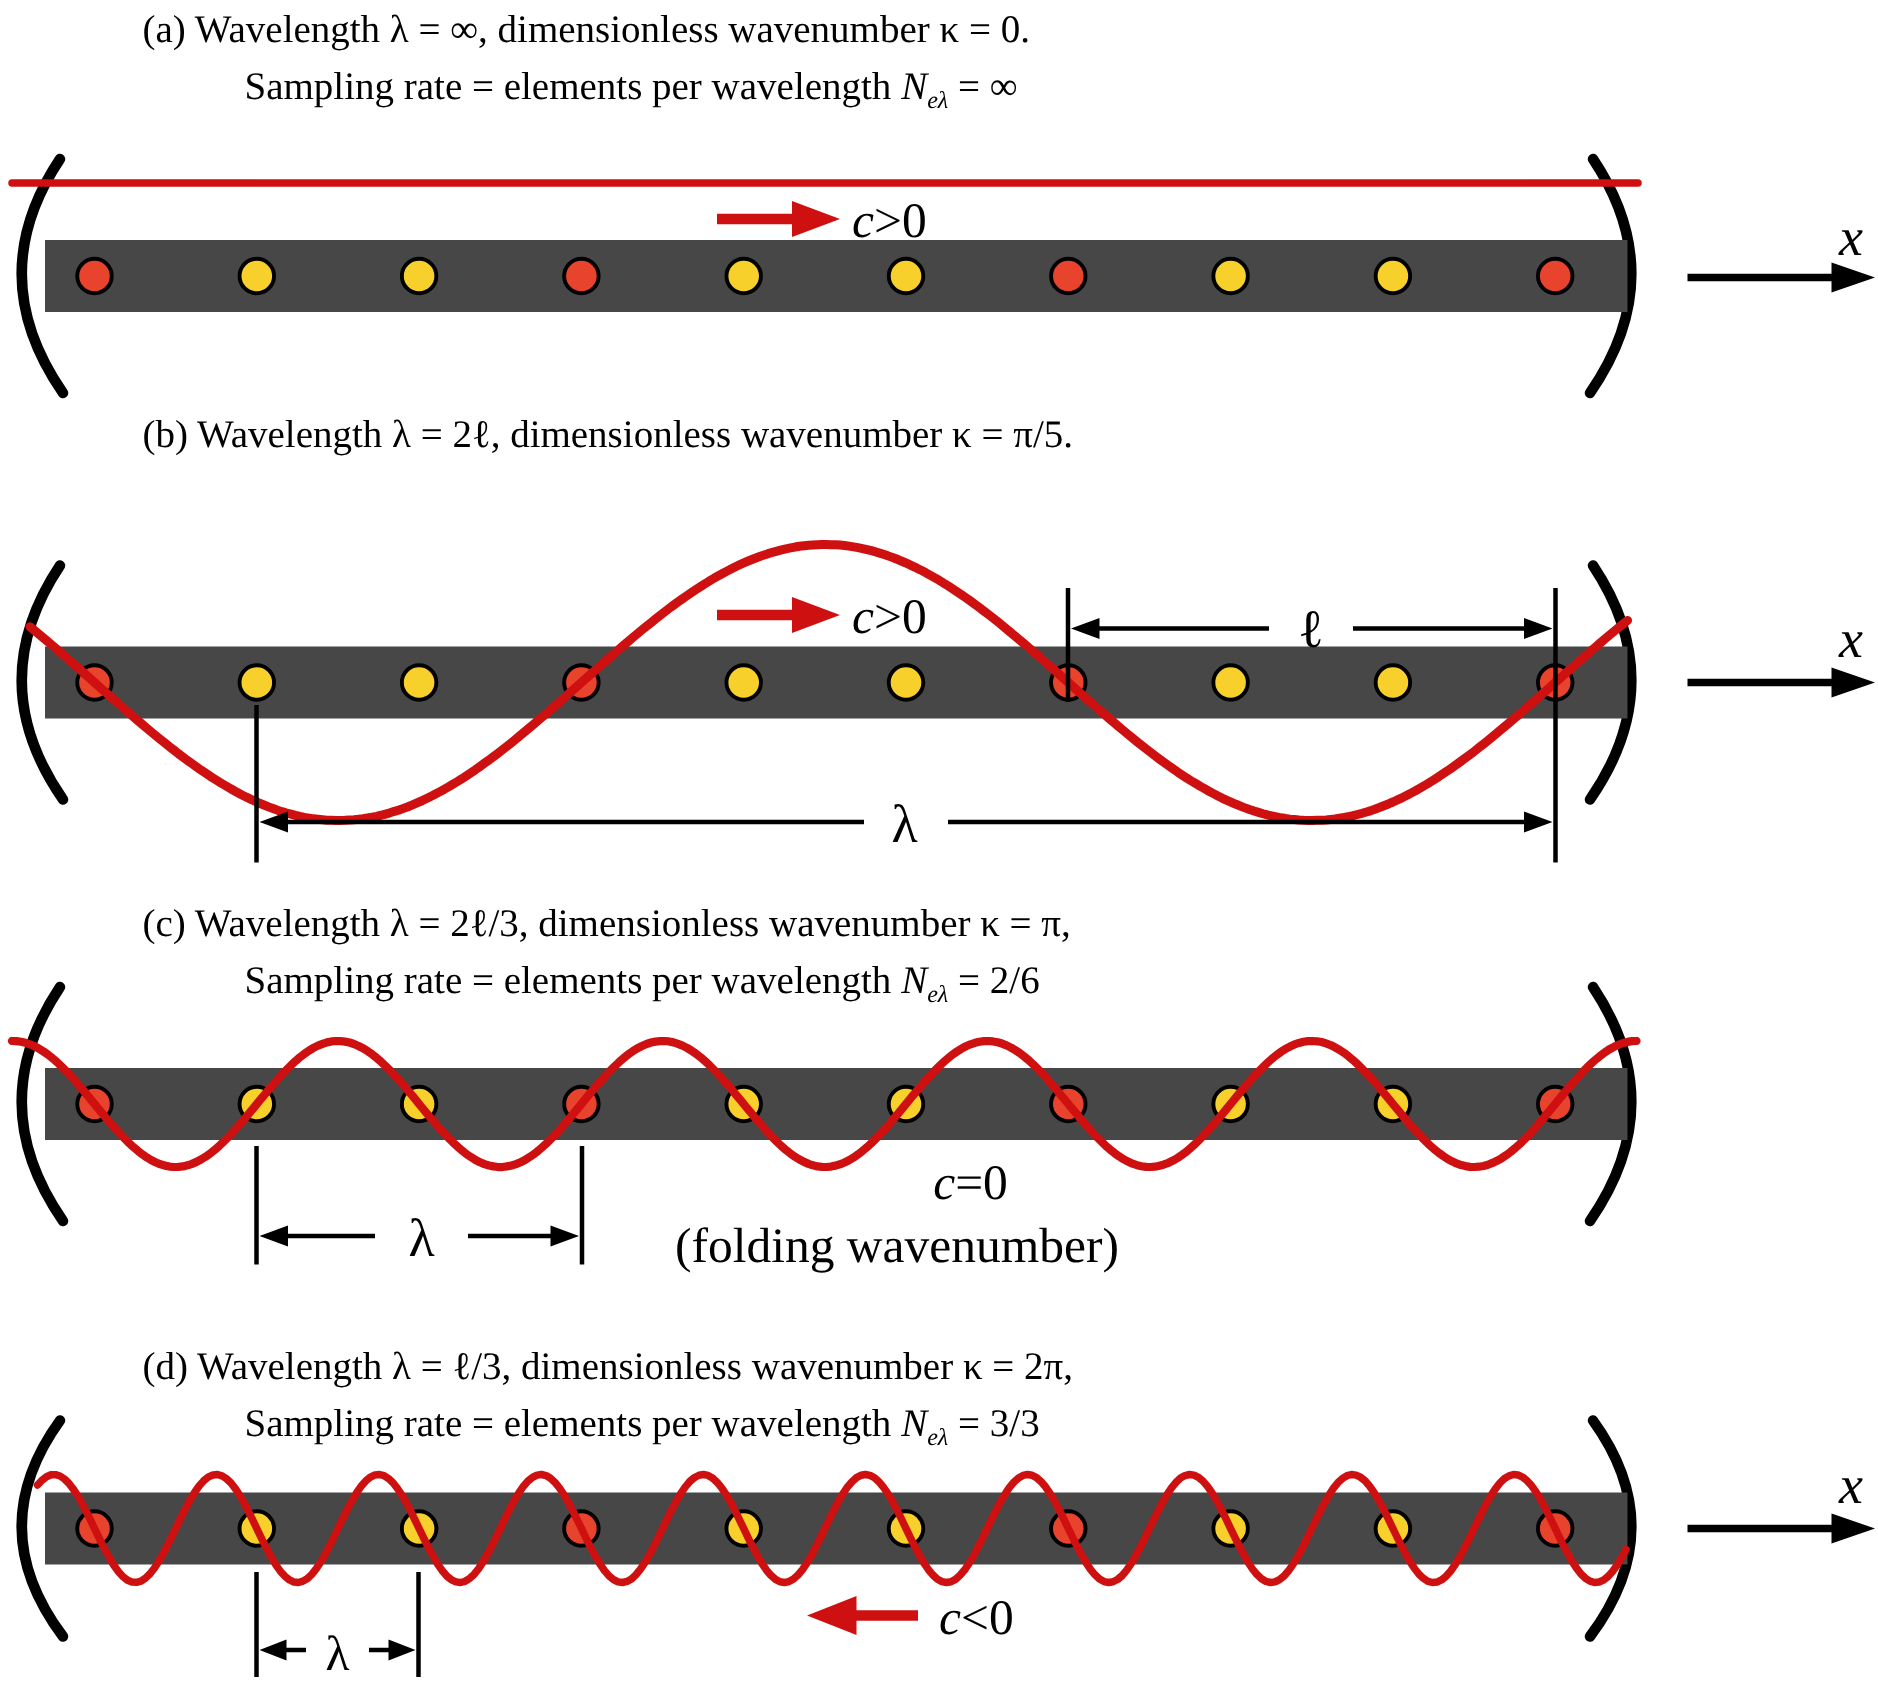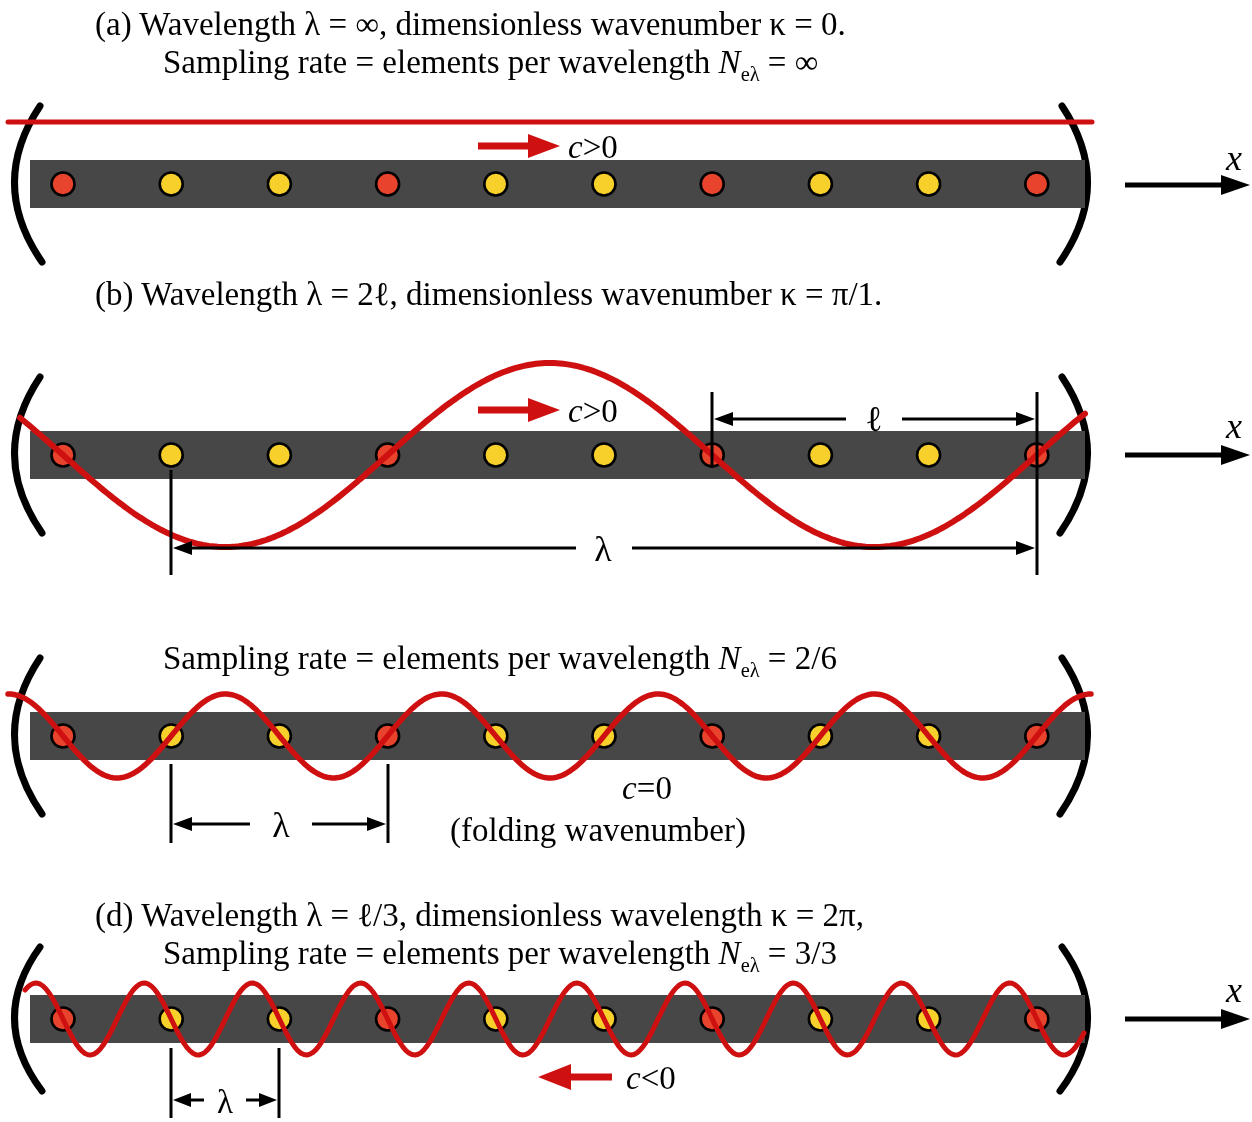--- a/index.html
+++ b/index.html
@@ -1,42 +1,43 @@
 <!DOCTYPE html>
 <html><head>
 <meta charset="utf-8">
 <style>
   html,body{margin:0;padding:0;background:#fff;}
   .stage{position:relative;width:1252px;height:1122px;overflow:hidden;
          font-family:"Liberation Serif",serif;color:#000;}
-  .cap{position:absolute;font-size:33px;line-height:1.1;white-space:nowrap;}
+  .cap{position:absolute;font-size:26px;line-height:1.1;white-space:nowrap;}
   .cap i{font-style:italic;}
-  .cap sub{font-size:0.62em;}
+  .cap sub{font-size:0.62em;font-style:italic;}
   svg.fig{position:absolute;left:0;top:0;}
   .break{fill:none;stroke:#000;stroke-width:7;stroke-linecap:round;}
   .wave{fill:none;stroke-linecap:round;stroke-linejoin:round;}
   .dim{stroke:#000;stroke-width:3;}
   text{font-family:"Liberation Serif",serif;fill:#000;}
   .label{font-size:33px;}
   .lg{font-size:36px;}
   .it{font-style:italic;}
 </style>
 </head>
 <body>
 
 <div class="stage">
 
   <div class="cap" style="left:95px;top:6px">(a)  Wavelength  λ = ∞, dimensionless wavenumber κ = 0.</div>
   <div class="cap" style="left:163px;top:44px"><span>Sampling rate = elements per wavelength </span><i>N</i><sub>eλ</sub><span> = ∞</span></div>
 
-  <div class="cap" style="left:95px;top:276px">(b)  Wavelength  λ = 2ℓ, dimensionless wavenumber κ = π/1.</div>
+  <div class="cap" style="left:95px;top:276px">(b)  Wavelength  λ = 2ℓ, dimensionless wavenumber κ = π/5.</div>
 
+  <div class="cap" style="left:95px;top:602px">(c)  Wavelength  λ = 2ℓ/3, dimensionless wavenumber κ = π,</div>
   <div class="cap" style="left:163px;top:640px"><span>Sampling rate = elements per wavelength </span><i>N</i><sub>eλ</sub><span> = 2/6</span></div>
 
-  <div class="cap" style="left:95px;top:897px">(d)  Wavelength  λ = ℓ/3, dimensionless wavelength κ = 2π,</div>
+  <div class="cap" style="left:95px;top:897px">(d)  Wavelength  λ = ℓ/3, dimensionless wavenumber κ = 2π,</div>
   <div class="cap" style="left:163px;top:935px"><span>Sampling rate = elements per wavelength </span><i>N</i><sub>eλ</sub><span> = 3/3</span></div>
 
   <svg class="fig" width="1252" height="1122" viewBox="0 0 1252 1122">
 
     <g>
       <path class="break" d="M 40 106 Q -12 184 42 262"></path>
       <path class="break" d="M 1062 106 Q 1114 184 1060 262"></path>
       <rect class="bar" x="30" y="160" width="1055" height="48" fill="#474747"></rect>
       <g id="nodes-a">
           <circle cx="63.0" cy="184" r="11.5" fill="#e8432c" stroke="#000000" stroke-width="2.6"></circle>

